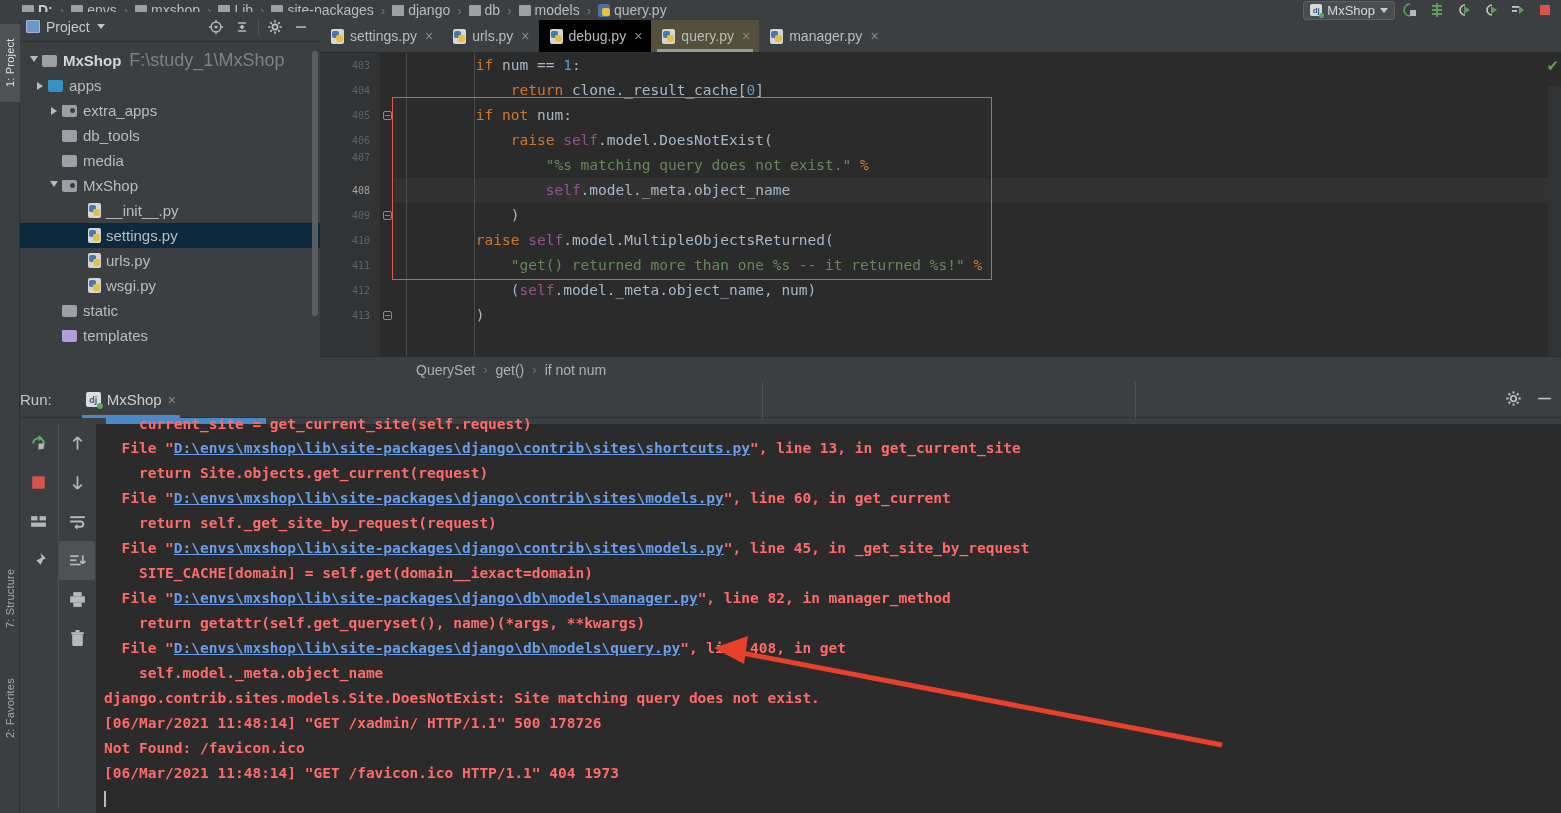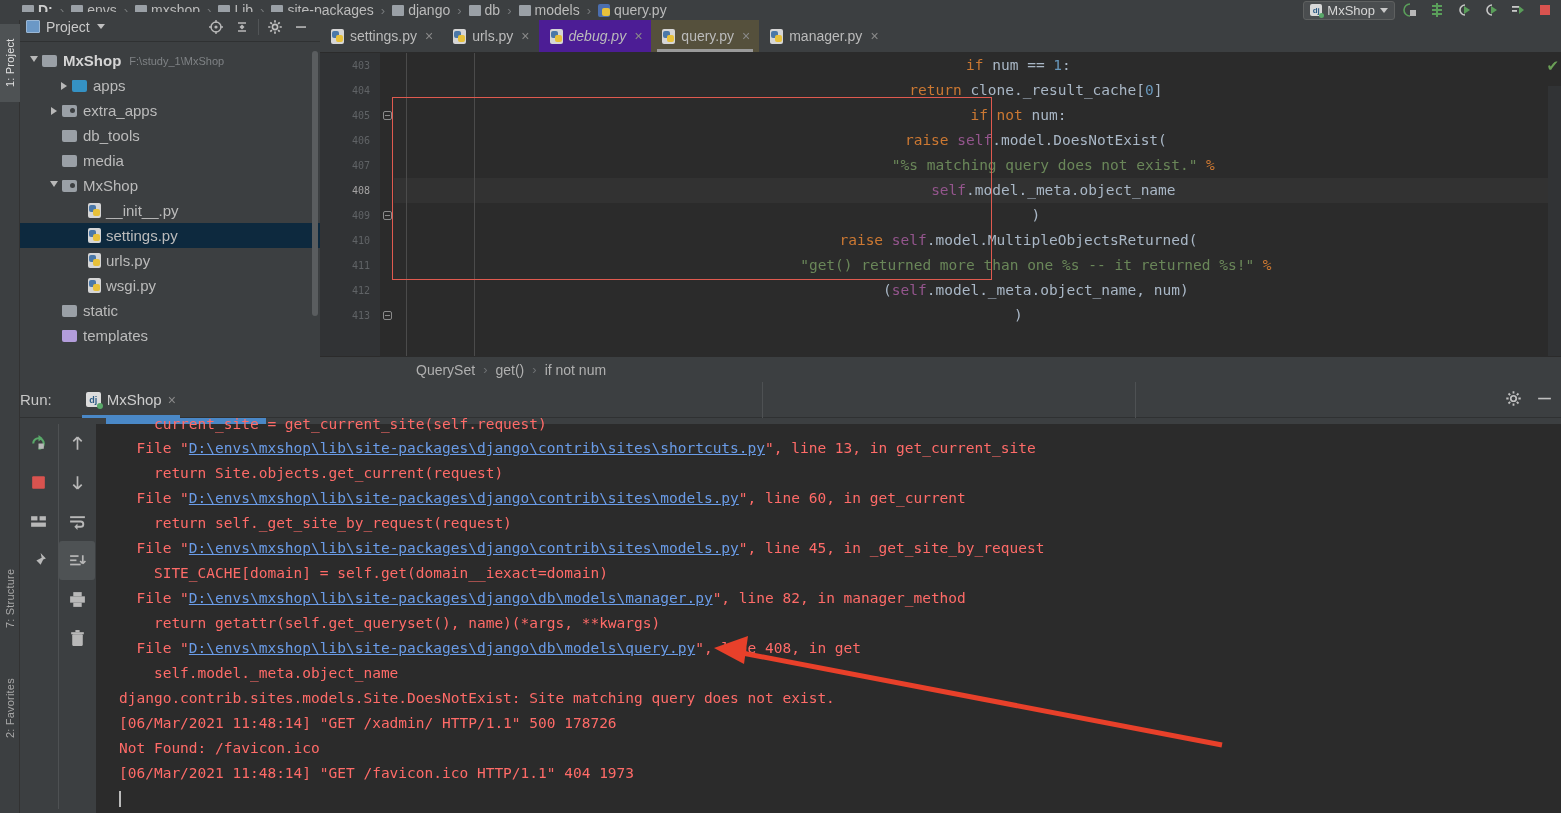--- a/index.html
+++ b/index.html
@@ -117,41 +117,41 @@
   .ico-folder.mod { background:#9aa0a6; }
   .ico-folder.mod::after { content:""; position:absolute;right:2px;top:3px;width:5px;height:5px;background:#3c3f41;border-radius:50%; }
   .ico-py {
     width:13px;height:15px;background:#d6d6d6;border-radius:2px;margin-right:5px;flex:none;position:relative;
   }
   .ico-py::before { content:"";position:absolute;left:1px;top:2px;width:7px;height:7px;background:#4b78a8;border-radius:2px; }
   .ico-py::after { content:"";position:absolute;right:1px;bottom:2px;width:7px;height:7px;background:#e8c13a;border-radius:2px; }
   .ico-db { width:13px;height:15px;background:#b0b0b0;border-radius:2px;margin-right:5px;flex:none;position:relative; }
   .ico-db::after { content:"?";position:absolute;right:0px;bottom:0px;color:#4b78a8;font-size:10px;font-weight:bold;line-height:10px; }
   .trow .name.bold { font-weight: bold; color: #d5d5d5; }
-  .trow .path { color: #7f8285; font-size: 11px; margin-left: 8px; }
+  .trow .path { color: #7f8285; font-size: 18px; margin-left: 8px; }
 
   .proj-scroll {
     position:absolute; right:2px; top:8px; width:6px; height:265px;
     background:#5a5d5f; border-radius:3px;
   }
 
   
   .editor {
     position: absolute; left: 320px; top: 20px; width: 1241px; height: 362px;
     background: #2b2b2b;
   }
   .tabbar {
     height: 33px; background: #3c3f41; display: flex; align-items: stretch;
     border-bottom: 1px solid #2b2b2b;
   }
   .tab {
     display: flex; align-items: center; padding: 0 9px 0 11px; gap: 6px;
     font-size: 14px; color: #bbbbbb; position: relative; cursor: default;
   }
-  .tab.mod { background: #4c1d95; font-style: italic; }
+  .tab.mod { background: #000000; }
   .tab.active { background: #55503c; }
   .tab.active::after {
     content:""; position:absolute; left:6px; right:6px; bottom:0; height:3px; background:#9a9a9a;
   }
   .tab .x { color: #8a8a8a; font-size: 14px; margin-left: 2px; }
 
   .codearea { position: relative; height: 303px; background: #2b2b2b; overflow: hidden; }
   .gutter {
     position: absolute; left: 0; top: 0; width: 78px; height: 303px;
     background: #313335;
@@ -170,21 +170,21 @@
     display:flex; align-items:center; justify-content:center;
   }
   .foldmark i {
     display:block; width:9px;height:9px;border:1px solid #8a8a8a;border-radius:2px;
     position:relative; background:#2b2b2b;
   }
   .foldmark i::after { content:"";position:absolute;left:1px;top:3px;width:5px;height:1px;background:#8a8a8a; }
 
   .codelines {
     position: absolute; left: 74px; top: 0; right: 0; height: 303px;
-    font-family: "DejaVu Sans Mono", monospace; font-size: 14.5px; text-align: center;
+    font-family: "DejaVu Sans Mono", monospace; font-size: 14.5px;
   }
   .cline { height: 25px; line-height: 25px; white-space: pre; padding-left: 12px; color: #a9b7c6; }
   .cline.hl { background: #323232; }
   .k { color: #cc7832; }      
   .n { color: #6897bb; }      
   .s { color: #6a8759; }      
   .self { color: #94558d; }   
   .d { color: #a9b7c6; }
   .indentguide {
     position:absolute; top:0; width:1px; height:303px; background:#4b4b4b;
@@ -241,21 +241,21 @@
   .rtcol.c1 { left: 0px; }
   .rtcol.c2 { left: 38px; border-left:1px solid #4e5153; height:385px; }
   .rtbtn { height:39px; display:flex;align-items:center;justify-content:center; }
   .rtbtn.sel { background:#4e5254; border-radius:3px; }
 
   .console {
     position: absolute; left: 76px; top: 36px; right: 0; height: 395px;
     background: #2b2b2b; overflow: hidden;
     font-family: "DejaVu Sans Mono", monospace; font-size: 14.5px;
   }
-  .oline { height: 25px; line-height: 25px; white-space: pre; color: #ff6b68; padding-left: 23px; }
+  .oline { height: 25px; line-height: 25px; white-space: pre; color: #ff6b68; padding-left: 8px; font-weight: bold; }
   .lnk { color: #6a9ce8; text-decoration: underline; }
   .caretblk { display:inline-block; width:2px; height:16px; background:#bbbbbb; vertical-align:middle; }
 
   .console-scroll-top {
     position:absolute; left:0; top:0; width:100%; height:6px; background:#3c3f41;
   }
   .console-scroll-thumb {
     position:absolute; left:10px; top:0; width:160px; height:6px; background:#4a88c7;
   }
 
@@ -403,21 +403,21 @@
 
       <div class="trow" style="padding-left:6px;">
         <span class="arrow open">
             <i></i>
           </span>
         <span class="ico-folder"></span>
         <span class="name bold">MxShop</span>
         <span class="path">F:\study_1\MxShop</span>
       </div>
 
-      <div class="trow" style="padding-left:36px;text-align:center;">
+      <div class="trow" style="padding-left:12px;text-align:center;">
         <span class="arrow">
             <i></i>
           </span>
         <span class="ico-folder blue"></span>
         <span class="name">apps</span>
       </div>
 
       <div class="trow" style="padding-left:26px;">
         <span class="arrow">
             <i></i>
@@ -512,21 +512,21 @@
     </div>
 
     <div class="codearea">
       <div class="gutter"></div>
       <div class="gutter-fold"></div>
 
       <div class="lnum" style="top:0px;">403</div>
       <div class="lnum" style="top:25px;">404</div>
       <div class="lnum" style="top:50px;">405</div>
       <div class="lnum" style="top:75px;">406</div>
-      <div class="lnum" style="top:100px;">407</div>
+      <div class="lnum" style="top:92px;">407</div>
       <div class="lnum cur" style="top:125px;">408</div>
       <div class="lnum" style="top:150px;">409</div>
       <div class="lnum" style="top:175px;">410</div>
       <div class="lnum" style="top:200px;">411</div>
       <div class="lnum" style="top:225px;">412</div>
       <div class="lnum" style="top:250px;">413</div>
       <div class="lnum" style="top:275px;margin-top:42px;">414</div>
 
       <div class="foldmark" style="top:50px;">
           <i></i>

